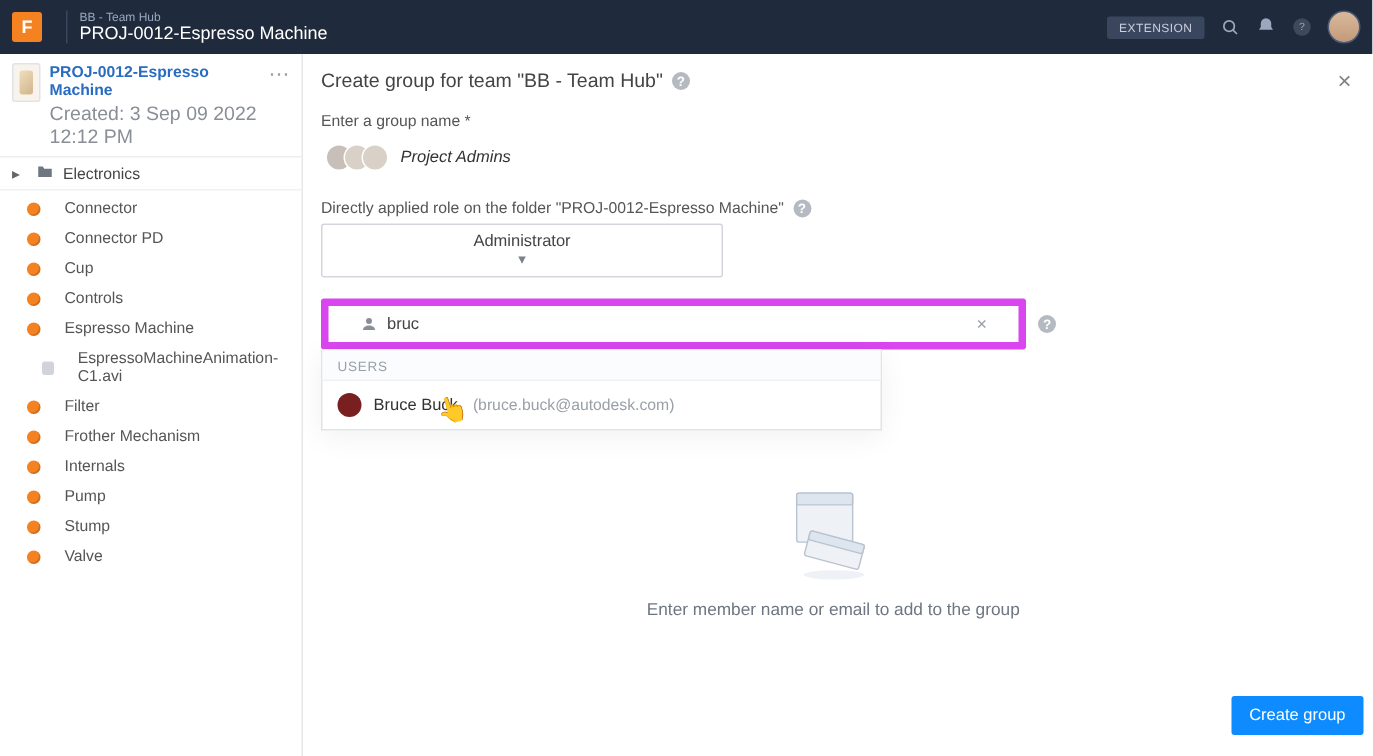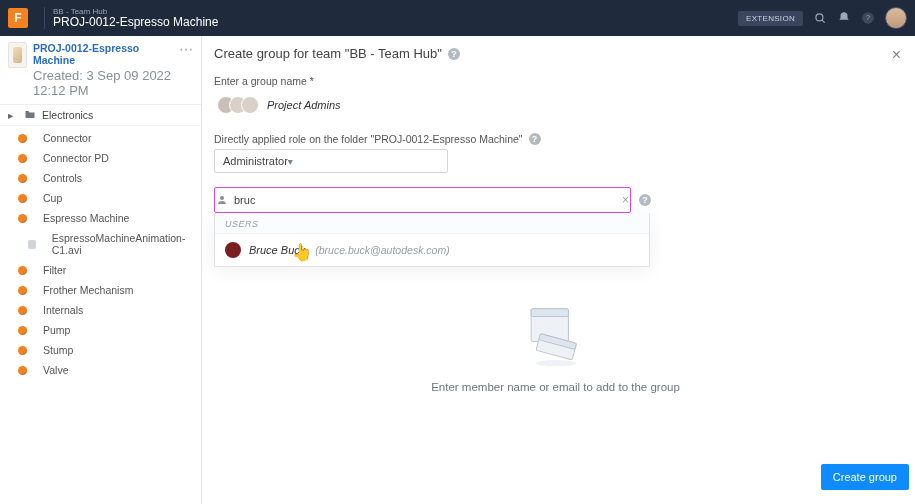--- a/index.html
+++ b/index.html
@@ -131,55 +131,55 @@
   .avatar-stack { display:flex; }
   .avatar-stack .a {
     width:18px; height:18px; border-radius:50%;
     background:#d9d0c8; border:1px solid #fff; margin-left:-6px;
     display:inline-block;
   }
   .avatar-stack .a:first-child { margin-left:0; background:#c8c0b8; }
   .group-name-text { font-size: 11px; color: #333; font-style: italic; }
 
   .role-select {
-    width: 234px;
+    width: 268px;
     border: 1px solid #d3d7dd;
     border-radius: 2px;
     padding: 5px 8px;
     font-size: 11px;
     color: #444;
     display: flex; align-items: center; justify-content: flex-start;
     cursor: pointer;
     background: #fff;
+    flex-direction: column;
   }
   .caret { color:#7a828c; font-size:10px; }
 
   .member-search-wrap {
-    width: 417px;
-    border: 1px solid #d946ef;
+    width: 470px;
+    border: 5px solid #d946ef;
     border-radius: 2px;
-    padding: 5px 1px;
+    padding: 5px 21px;
     display:flex; align-items:center; gap:6px;
     background:#fff;
   }
   .search-icon svg { display:block; }
   .member-input {
     flex:1; border:none; outline:none; font-size:11px; color:#444;
   }
   .input-clear { color:#9aa0a8; font-size:12px; cursor:pointer; }
   .help-after { margin-left: 8px; }
 
   .dropdown {
     position: relative;
-    width: 436px;
+    width: 374px;
     border: 1px solid #e1e3e6;
     border-top: none;
     background: #fff;
     box-shadow: 0 4px 20px rgba(10,20,40,.06);
-    font-style: italic;
   }
   .dd-section {
     font-size: 9px; letter-spacing: .5px;
     color: #9aa0a8; text-transform: uppercase;
     padding: 6px 10px 4px;
     background: #fbfcfd;
     border-bottom: 1px solid #f0f1f3;
   }
   .dd-item {
     padding: 8px 10px;
@@ -275,25 +275,25 @@
         <li class="tree-item">
           <span class="dot-orange"></span>
           <span>Connector</span>
         </li>
         <li class="tree-item">
           <span class="dot-orange"></span>
           <span>Connector PD</span>
         </li>
         <li class="tree-item">
           <span class="dot-orange"></span>
+          <span>Cup</span>
+        </li>
+        <li class="tree-item">
+          <span class="dot-orange"></span>
           <span>Controls</span>
-        </li>
-        <li class="tree-item">
-          <span class="dot-orange"></span>
-          <span>Cup</span>
         </li>
         <li class="tree-item">
           <span class="dot-orange"></span>
           <span>Espresso Machine</span>
         </li>
         <li class="tree-item indent">
           <span class="dot-neutral"></span>
           <span>EspressoMachineAnimation-C1.avi</span>
         </li>
         <li class="tree-item">

